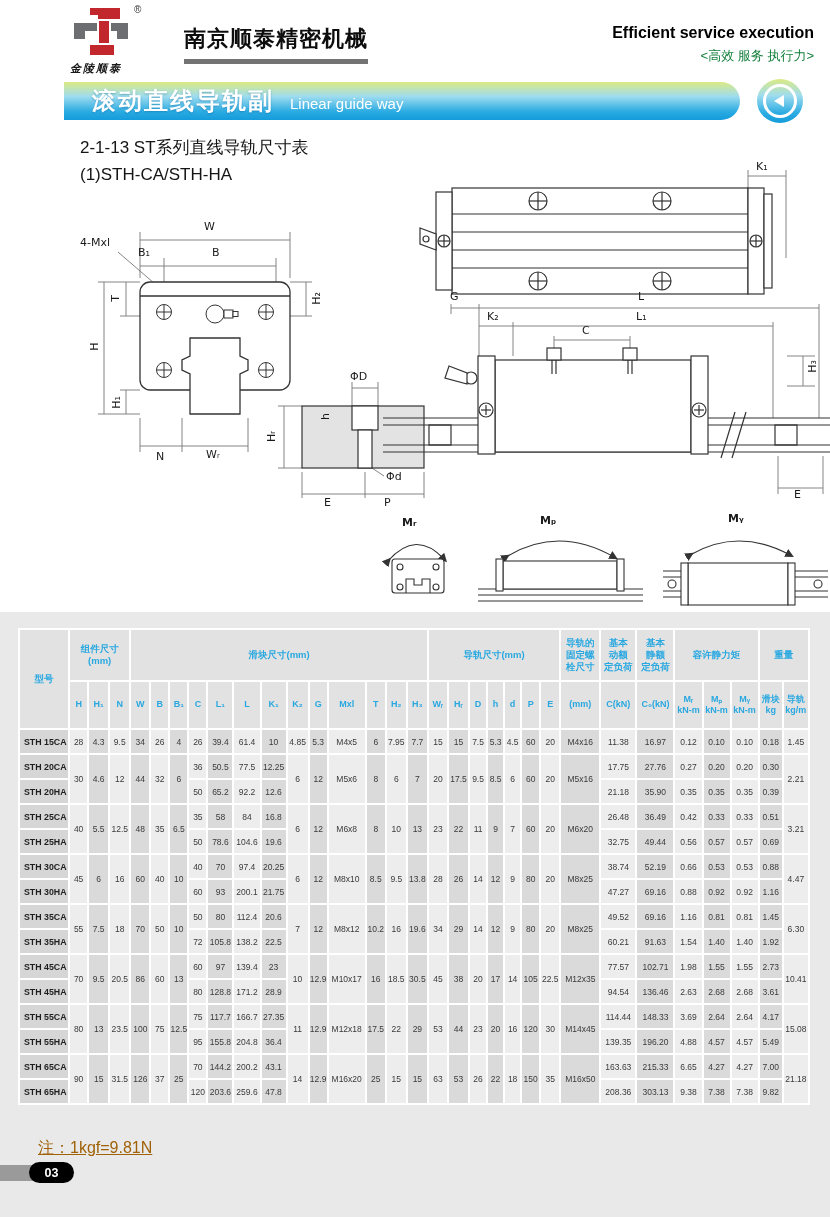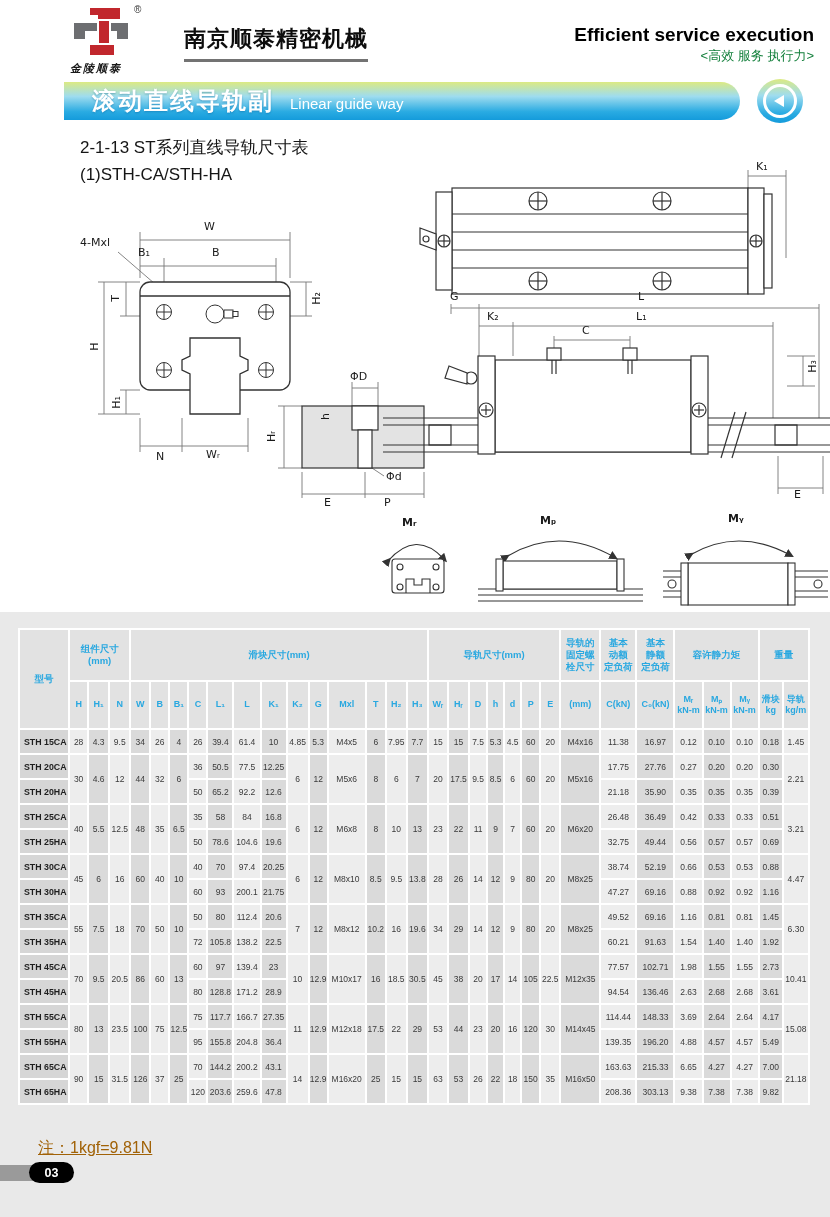--- a/index.html
+++ b/index.html
@@ -5,22 +5,22 @@
   html,body{margin:0;padding:0;background:#888;}
   .page{position:relative;width:830px;height:1217px;margin:0 auto;background:#fff;overflow:hidden;
         font-family:"Liberation Sans",sans-serif;}
 
   
   .logo{position:absolute;left:70px;top:8px;width:100px;}
   .logo .reg{position:absolute;left:64px;top:-4px;font-size:10px;color:#333;}
   .logo-caption{margin-top:1px;font-family:"DejaVu Serif",serif;font-style:italic;font-weight:bold;
                 font-size:11px;color:#1a1a1a;letter-spacing:2px;}
   .company{position:absolute;left:184px;top:24px;font-size:22px;font-weight:bold;color:#0d0d0d;
-           letter-spacing:1px;border-bottom:3px solid #737373;padding-bottom:5px;}
-  .slogan-en{position:absolute;right:16px;top:24px;font-size:19px;font-weight:bold;color:#000;}
+           letter-spacing:1px;border-bottom:5px solid #737373;padding-bottom:5px;}
+  .slogan-en{position:absolute;right:16px;top:24px;font-size:16px;font-weight:bold;color:#000;}
   .slogan-cn{position:absolute;right:16px;top:47px;font-size:13px;color:#15803d;}
 
   
   .banner{position:absolute;left:64px;top:82px;width:676px;height:38px;border-radius:0 19px 19px 0;
           background:linear-gradient(180deg,#dcea83 0%,#9edcef 38%,#2aabe2 78%,#149bdb 100%);
           display:flex;align-items:center;}
   .banner-cn{font-size:24px;font-weight:bold;color:#fff;margin-left:28px;letter-spacing:2px;
              text-shadow:0 1px 2px rgba(0,90,150,.4);}
   .banner-en{font-size:15px;color:#fff;margin-left:16px;padding-top:4px;}
   .back-btn{position:absolute;left:757px;top:79px;width:46px;height:44px;border-radius:50%;

